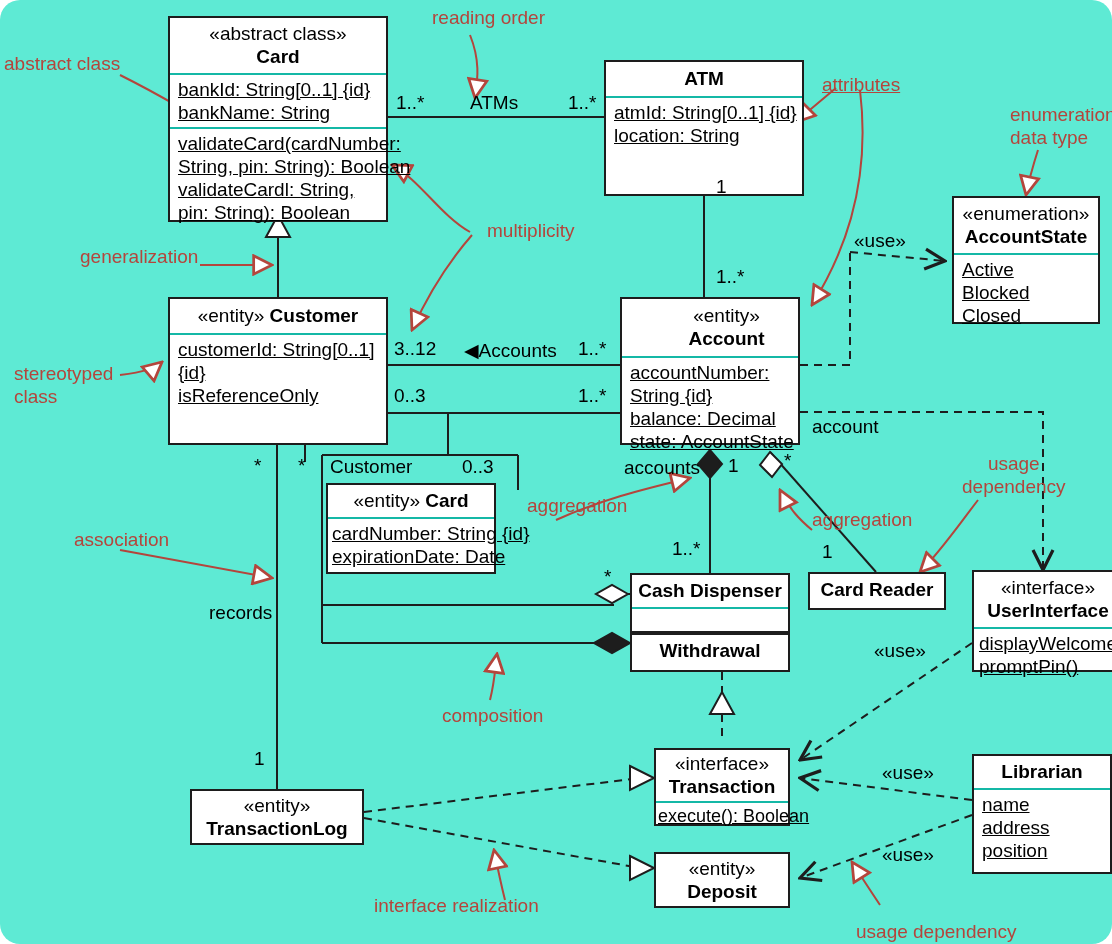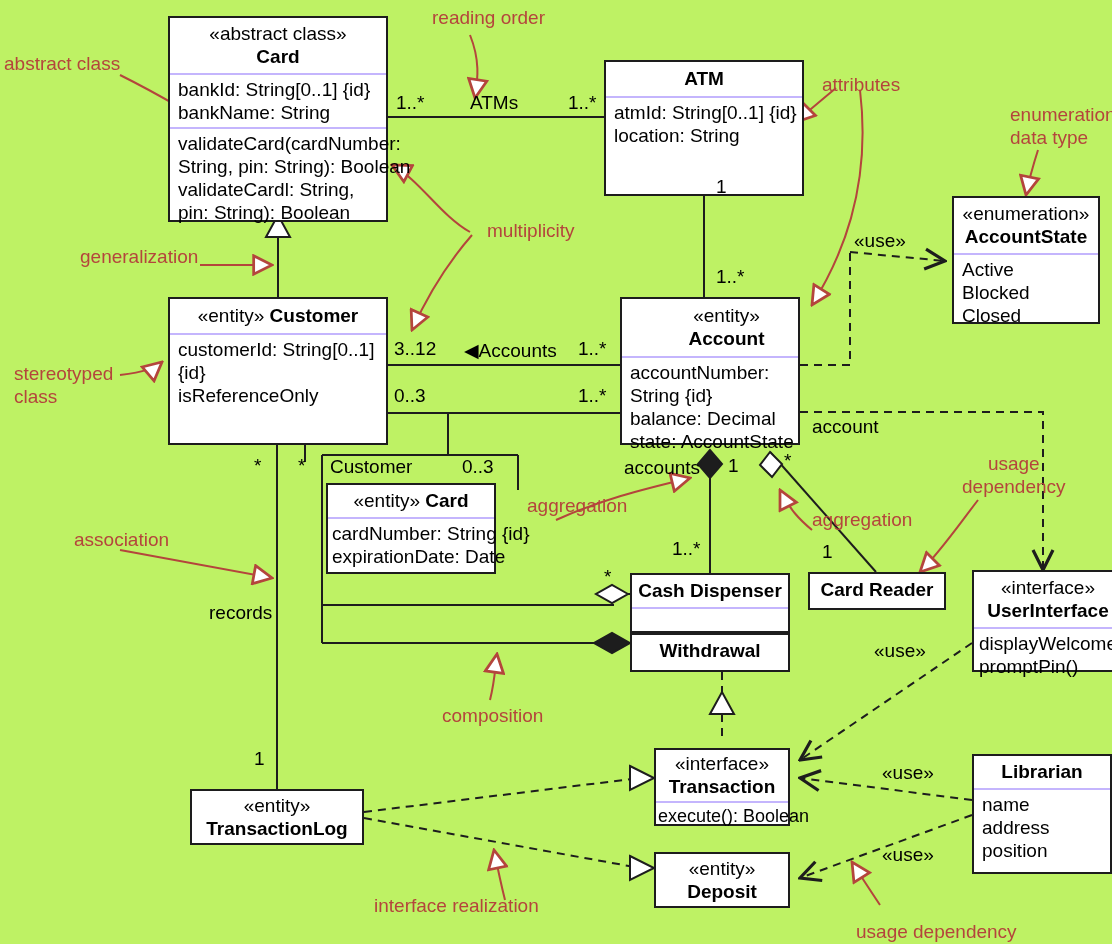--- a/index.html
+++ b/index.html
@@ -1,22 +1,22 @@
 <!DOCTYPE html>
 <html><head>
 <meta charset="utf-8">
 <style>
   html,body{margin:0;padding:0;background:#ffffff;}
   body{width:1112px;height:944px;overflow:hidden;font-family:"Liberation Sans",sans-serif;}
-  #stage{position:relative;width:1112px;height:944px;background:#bef264;}
+  #stage{position:relative;width:1112px;height:944px;background:#5eead4;border-radius:20px;}
   svg.layer{position:absolute;left:0;top:0;width:1112px;height:944px;}
 
   .uml-box{position:absolute;box-sizing:border-box;border:2px solid #1d1d1d;background:#fff;}
   .uml-sec{box-sizing:border-box;padding:3px 8px;}
-  .uml-sec + .uml-sec{border-top:2px solid #c4b5fd;}
+  .uml-sec + .uml-sec{border-top:2px solid #14b8a6;text-decoration:underline;}
   .hdr{text-align:center;font-size:19px;line-height:23px;color:#000;}
   .hdr .stereo{font-weight:400;}
   .hdr .nm{font-weight:bold;}
   .hdr-2line{padding:4px 6px 5px;}
   .attrs{font-size:19px;line-height:23px;color:#000;white-space:pre;}
   .empty-sec{height:26px;}
 
   .lbl{position:absolute;color:#000;font-size:19px;line-height:22px;white-space:pre;}
   .ann{position:absolute;color:#b4453c;font-size:19px;line-height:23px;white-space:pre;}
 </style>
@@ -264,21 +264,21 @@
   <div class="lbl" style="left:254px;top:748px;">1</div>
 
   <div class="lbl" style="left:604px;top:566px;">*</div>
   <div class="lbl" style="left:672px;top:538px;">1..*</div>
   <div class="lbl" style="left:874px;top:640px;">«use»</div>
   <div class="lbl" style="left:882px;top:762px;">«use»</div>
   <div class="lbl" style="left:882px;top:844px;">«use»</div>
 
   <div class="ann" style="left:4px;top:52px;">abstract class</div>
   <div class="ann" style="left:432px;top:6px;">reading order</div>
-  <div class="ann" style="left:822px;top:73px;">attributes</div>
+  <div class="ann" style="left:822px;top:73px;text-decoration:underline;">attributes</div>
   <div class="ann" style="left:1010px;top:103px;">enumeration
 data type</div>
   <div class="ann" style="left:487px;top:219px;">multiplicity</div>
   <div class="ann" style="left:80px;top:245px;">generalization</div>
   <div class="ann" style="left:14px;top:362px;">stereotyped
 class</div>
   <div class="ann" style="left:74px;top:528px;">association</div>
   <div class="ann" style="left:527px;top:494px;">aggregation</div>
   <div class="ann" style="left:812px;top:508px;">aggregation</div>
   <div class="ann" style="left:962px;top:452px;text-align:center;">usage

